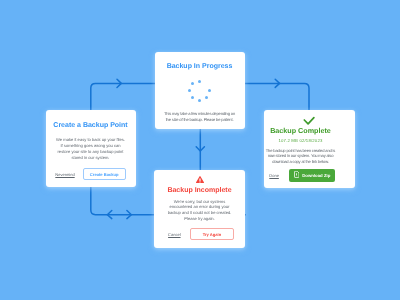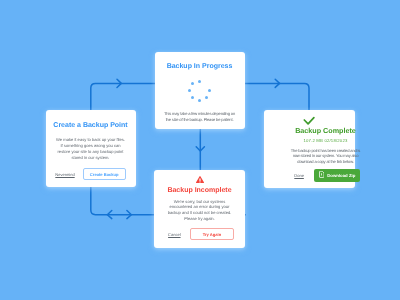--- a/index.html
+++ b/index.html
@@ -131,21 +131,21 @@
 Please try again.</div>
     <div class="actions" style="pointer-events:auto">
       <span class="link">Cancel</span>
       <span class="btn btn-outline-red">Try Again</span>
     </div>
   </div>
 
   <svg class="check-icon" width="14" height="12" viewBox="0 0 56 48">
     <path d="M9.2 24 L24.4 39.6 L47.6 14.8" fill="none" stroke="#3f9b2c" stroke-width="6.8" stroke-linecap="round" stroke-linejoin="round"></path>
   </svg>
-  <div class="c-complete" style="position:absolute;left:280px;top:0;width:91px;height:300px;pointer-events:none">
+  <div class="c-complete" style="position:absolute;left:255px;top:0;width:91px;height:300px;pointer-events:none">
     <div class="title t-green">Backup Complete</div>
     <div class="meta">107.2 MB  02/18/2023</div>
     <div class="body">The backup point has been created and is
 now stored in our system. You may also
 download a copy at the link below.</div>
     <div class="actions" style="pointer-events:auto">
       <span class="link">Done</span>
       <span class="btn btn-green">
         <svg width="5.5" height="6.7" viewBox="0 0 22 27" style="margin-top:-1.6px">
           <path d="M2 3 a2 2 0 0 1 2 -2 h9 l7 7 v16 a2 2 0 0 1 -2 2 h-14 a2 2 0 0 1 -2 -2 z" fill="none" stroke="#ffffff" stroke-width="3"></path>

